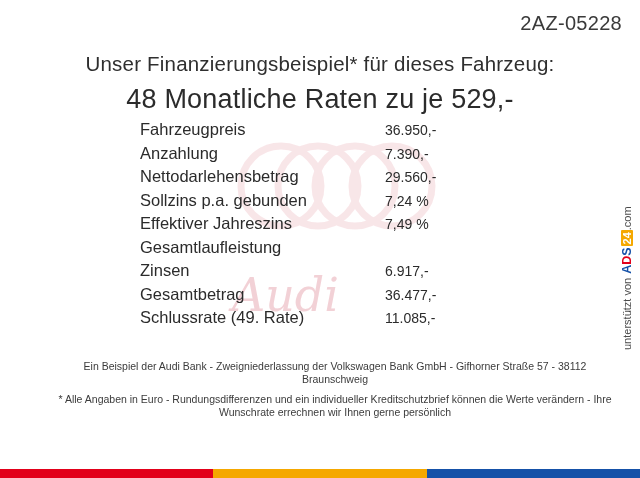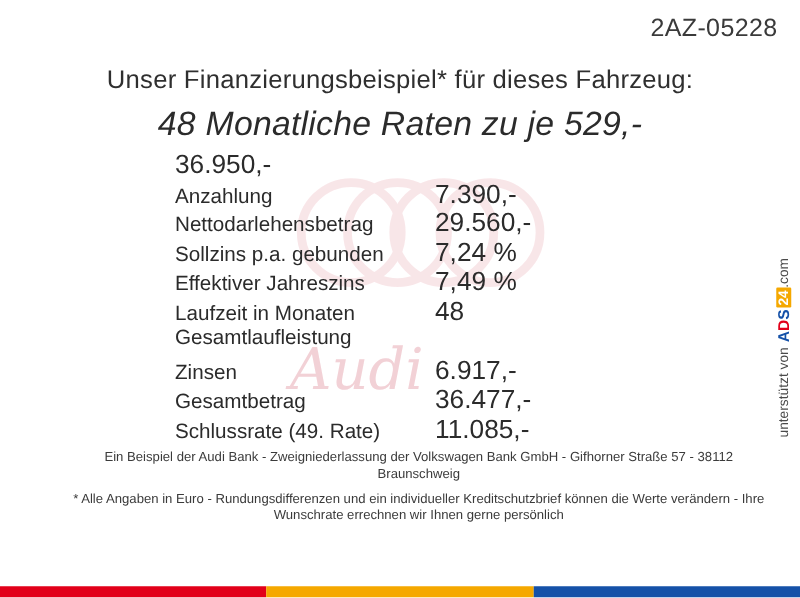--- a/index.html
+++ b/index.html
@@ -65,44 +65,44 @@
   }
   .subheadline {
     position: absolute;
     top: 84px;
     left: 0;
     width: 640px;
     text-align: center;
     font-size: 27px;
     color: #2b2b2b;
     letter-spacing: .2px;
-    font-style: italic;
   }
 
   .table {
     position: absolute;
     top: 120px;
     left: 140px;
     width: 370px;
   }
   .row {
     display: flex;
     align-items: baseline;
     height: 23.5px;
   }
   .row .label {
     width: 208px;
     font-size: 16.5px;
     color: #2b2b2b;
     white-space: nowrap;
   }
   .row .value {
-    font-size: 21px;
+    font-size: 14px;
     color: #2b2b2b;
     white-space: nowrap;
+    margin-left: 37px;
   }
 
   .legal {
     position: absolute;
     left: 52px;
     top: 360px;
     width: 566px;
     text-align: center;
     font-size: 10.5px;
     line-height: 13px;
@@ -179,41 +179,38 @@
   </svg>
   <div class="watermark-text">Audi</div>
 
   <div class="stock-no">2AZ-05228</div>
 
   <div class="headline">Unser Finanzierungsbeispiel* für dieses Fahrzeug:</div>
   <div class="subheadline">48 Monatliche Raten zu je 529,-</div>
 
   <div class="table">
     <div class="row">
+      <div class="label">Fahrzeugpreis</div>
       <div class="value">36.950,-</div>
     </div>
     <div class="row">
       <div class="label">Anzahlung</div>
       <div class="value">7.390,-</div>
     </div>
     <div class="row">
       <div class="label">Nettodarlehensbetrag</div>
       <div class="value">29.560,-</div>
     </div>
     <div class="row">
       <div class="label">Sollzins p.a. gebunden</div>
       <div class="value">7,24 %</div>
     </div>
     <div class="row">
       <div class="label">Effektiver Jahreszins</div>
       <div class="value">7,49 %</div>
-    </div>
-    <div class="row">
-      <div class="label">Laufzeit in Monaten</div>
-      <div class="value">48</div>
     </div>
     <div class="row">
       <div class="label">Gesamtlaufleistung</div>
     </div>
     <div class="row">
       <div class="label">Zinsen</div>
       <div class="value">6.917,-</div>
     </div>
     <div class="row">
       <div class="label">Gesamtbetrag</div>

